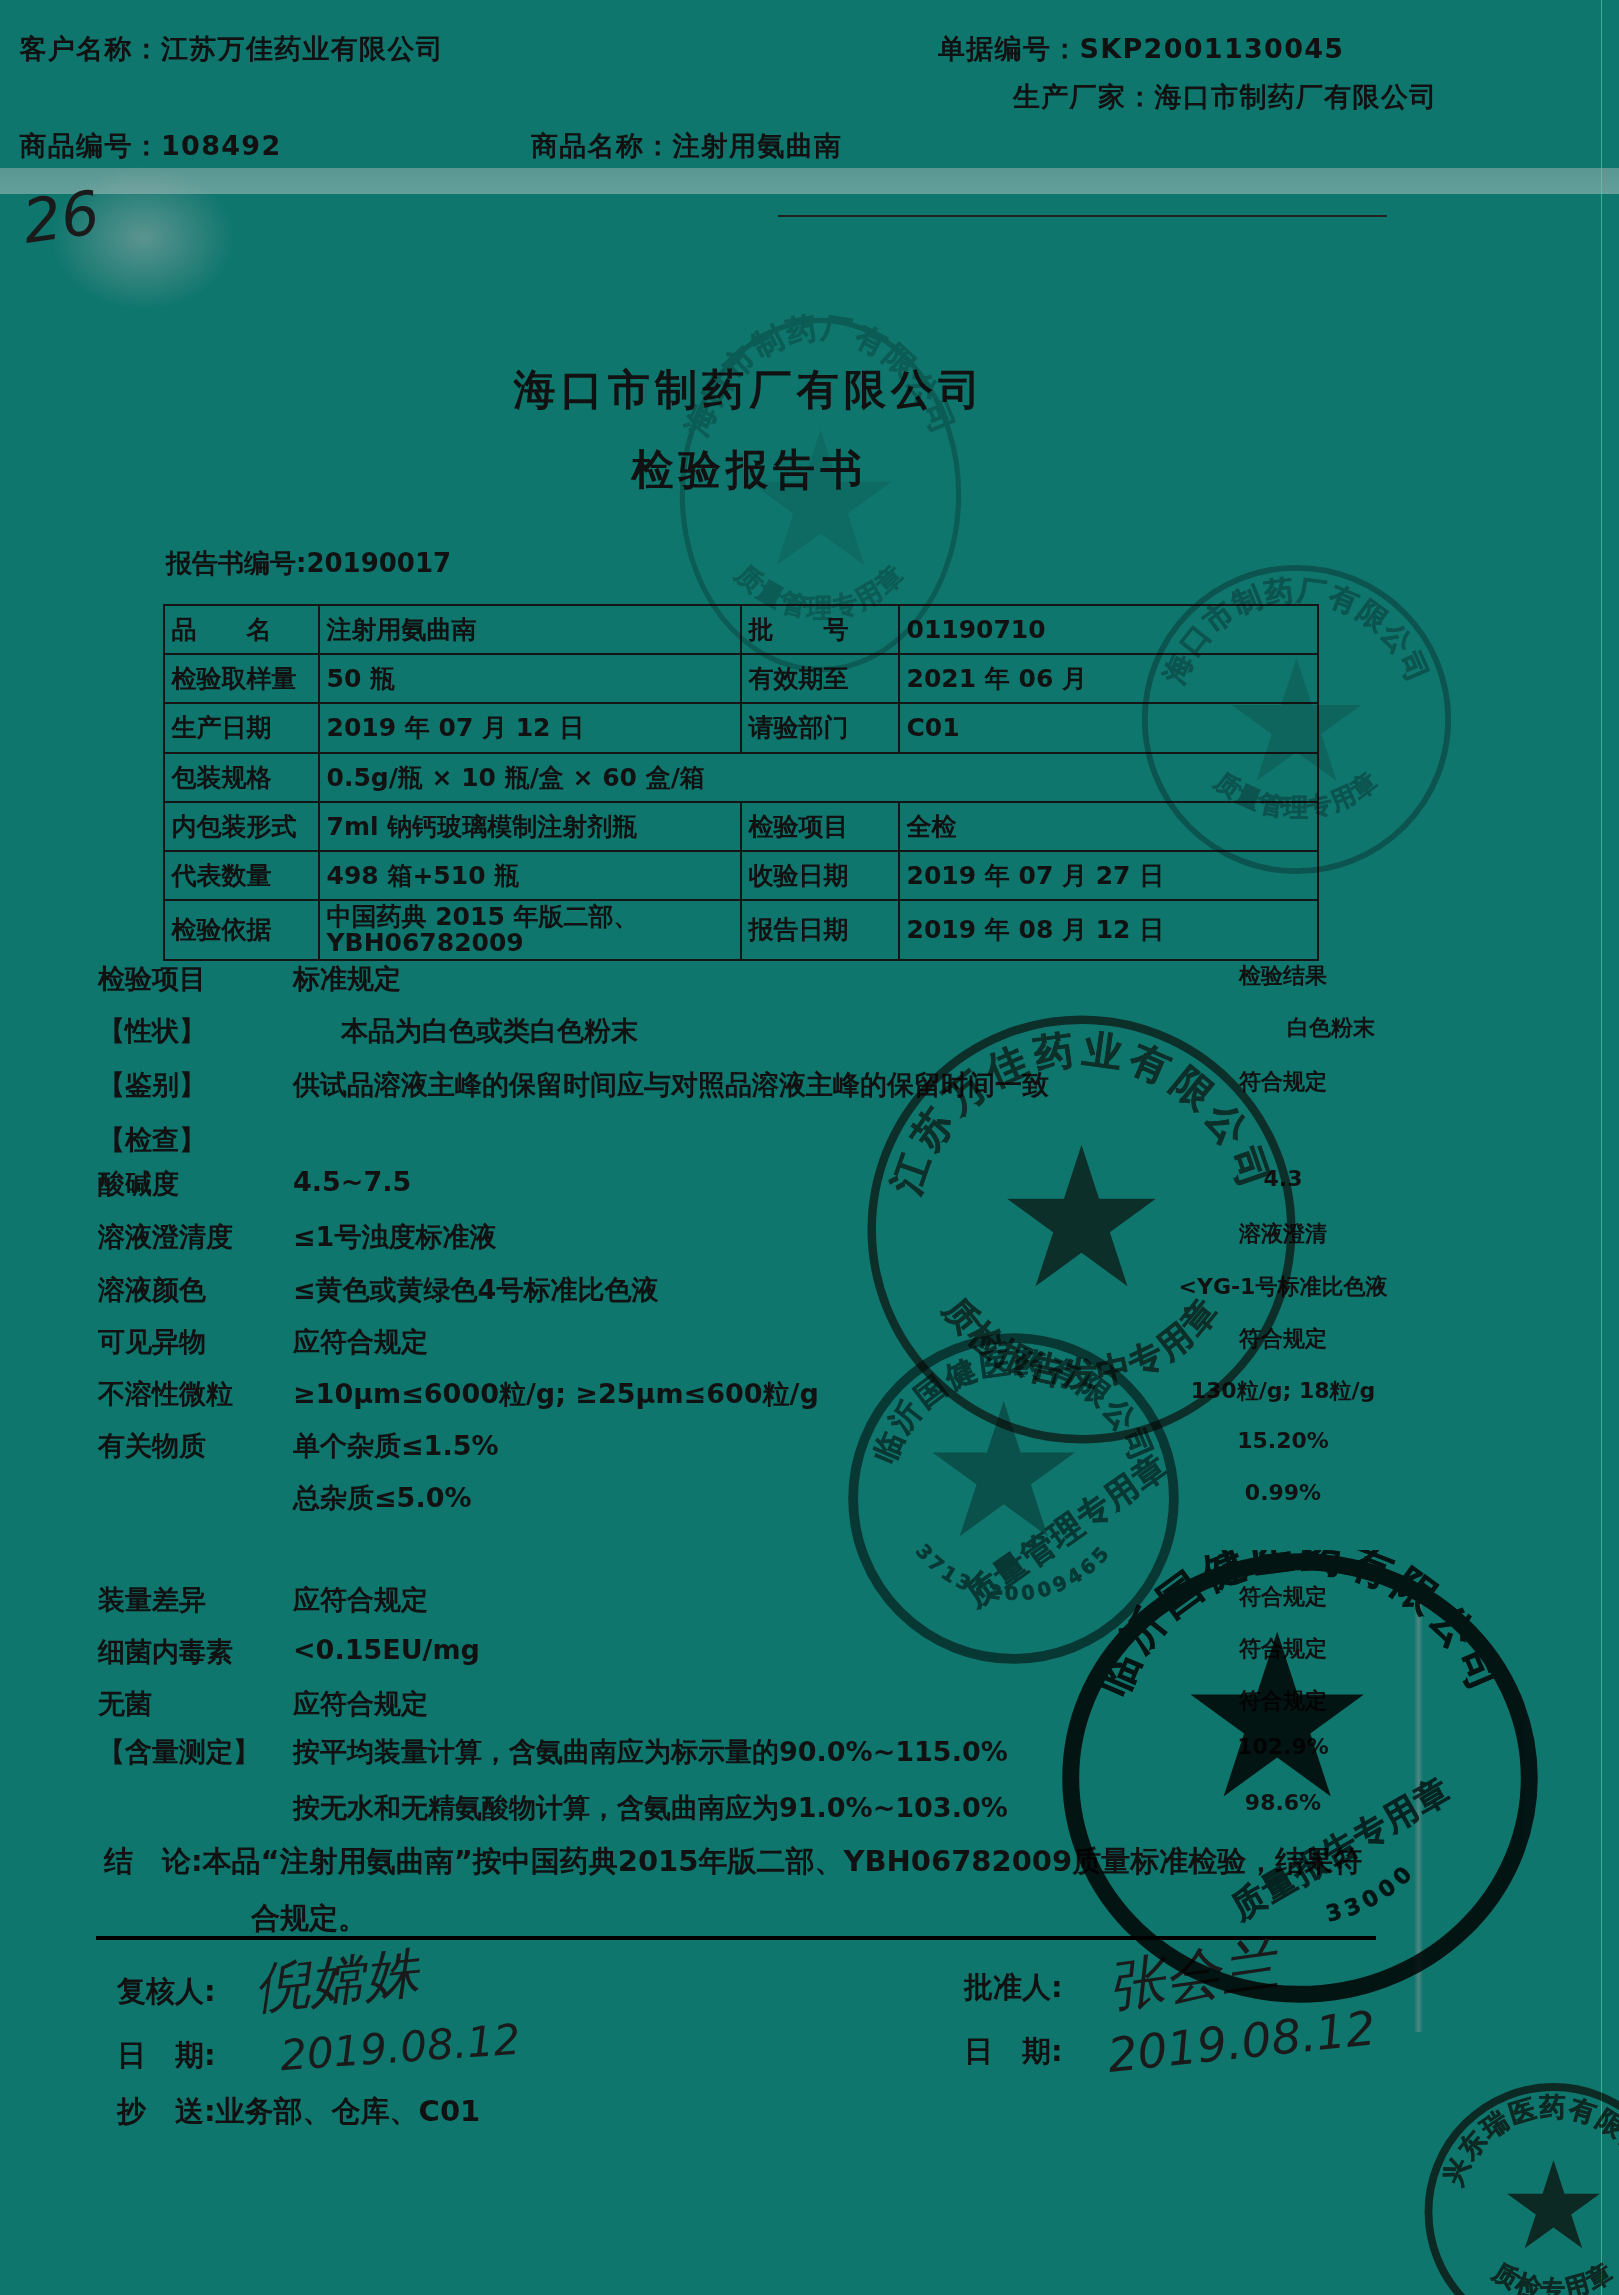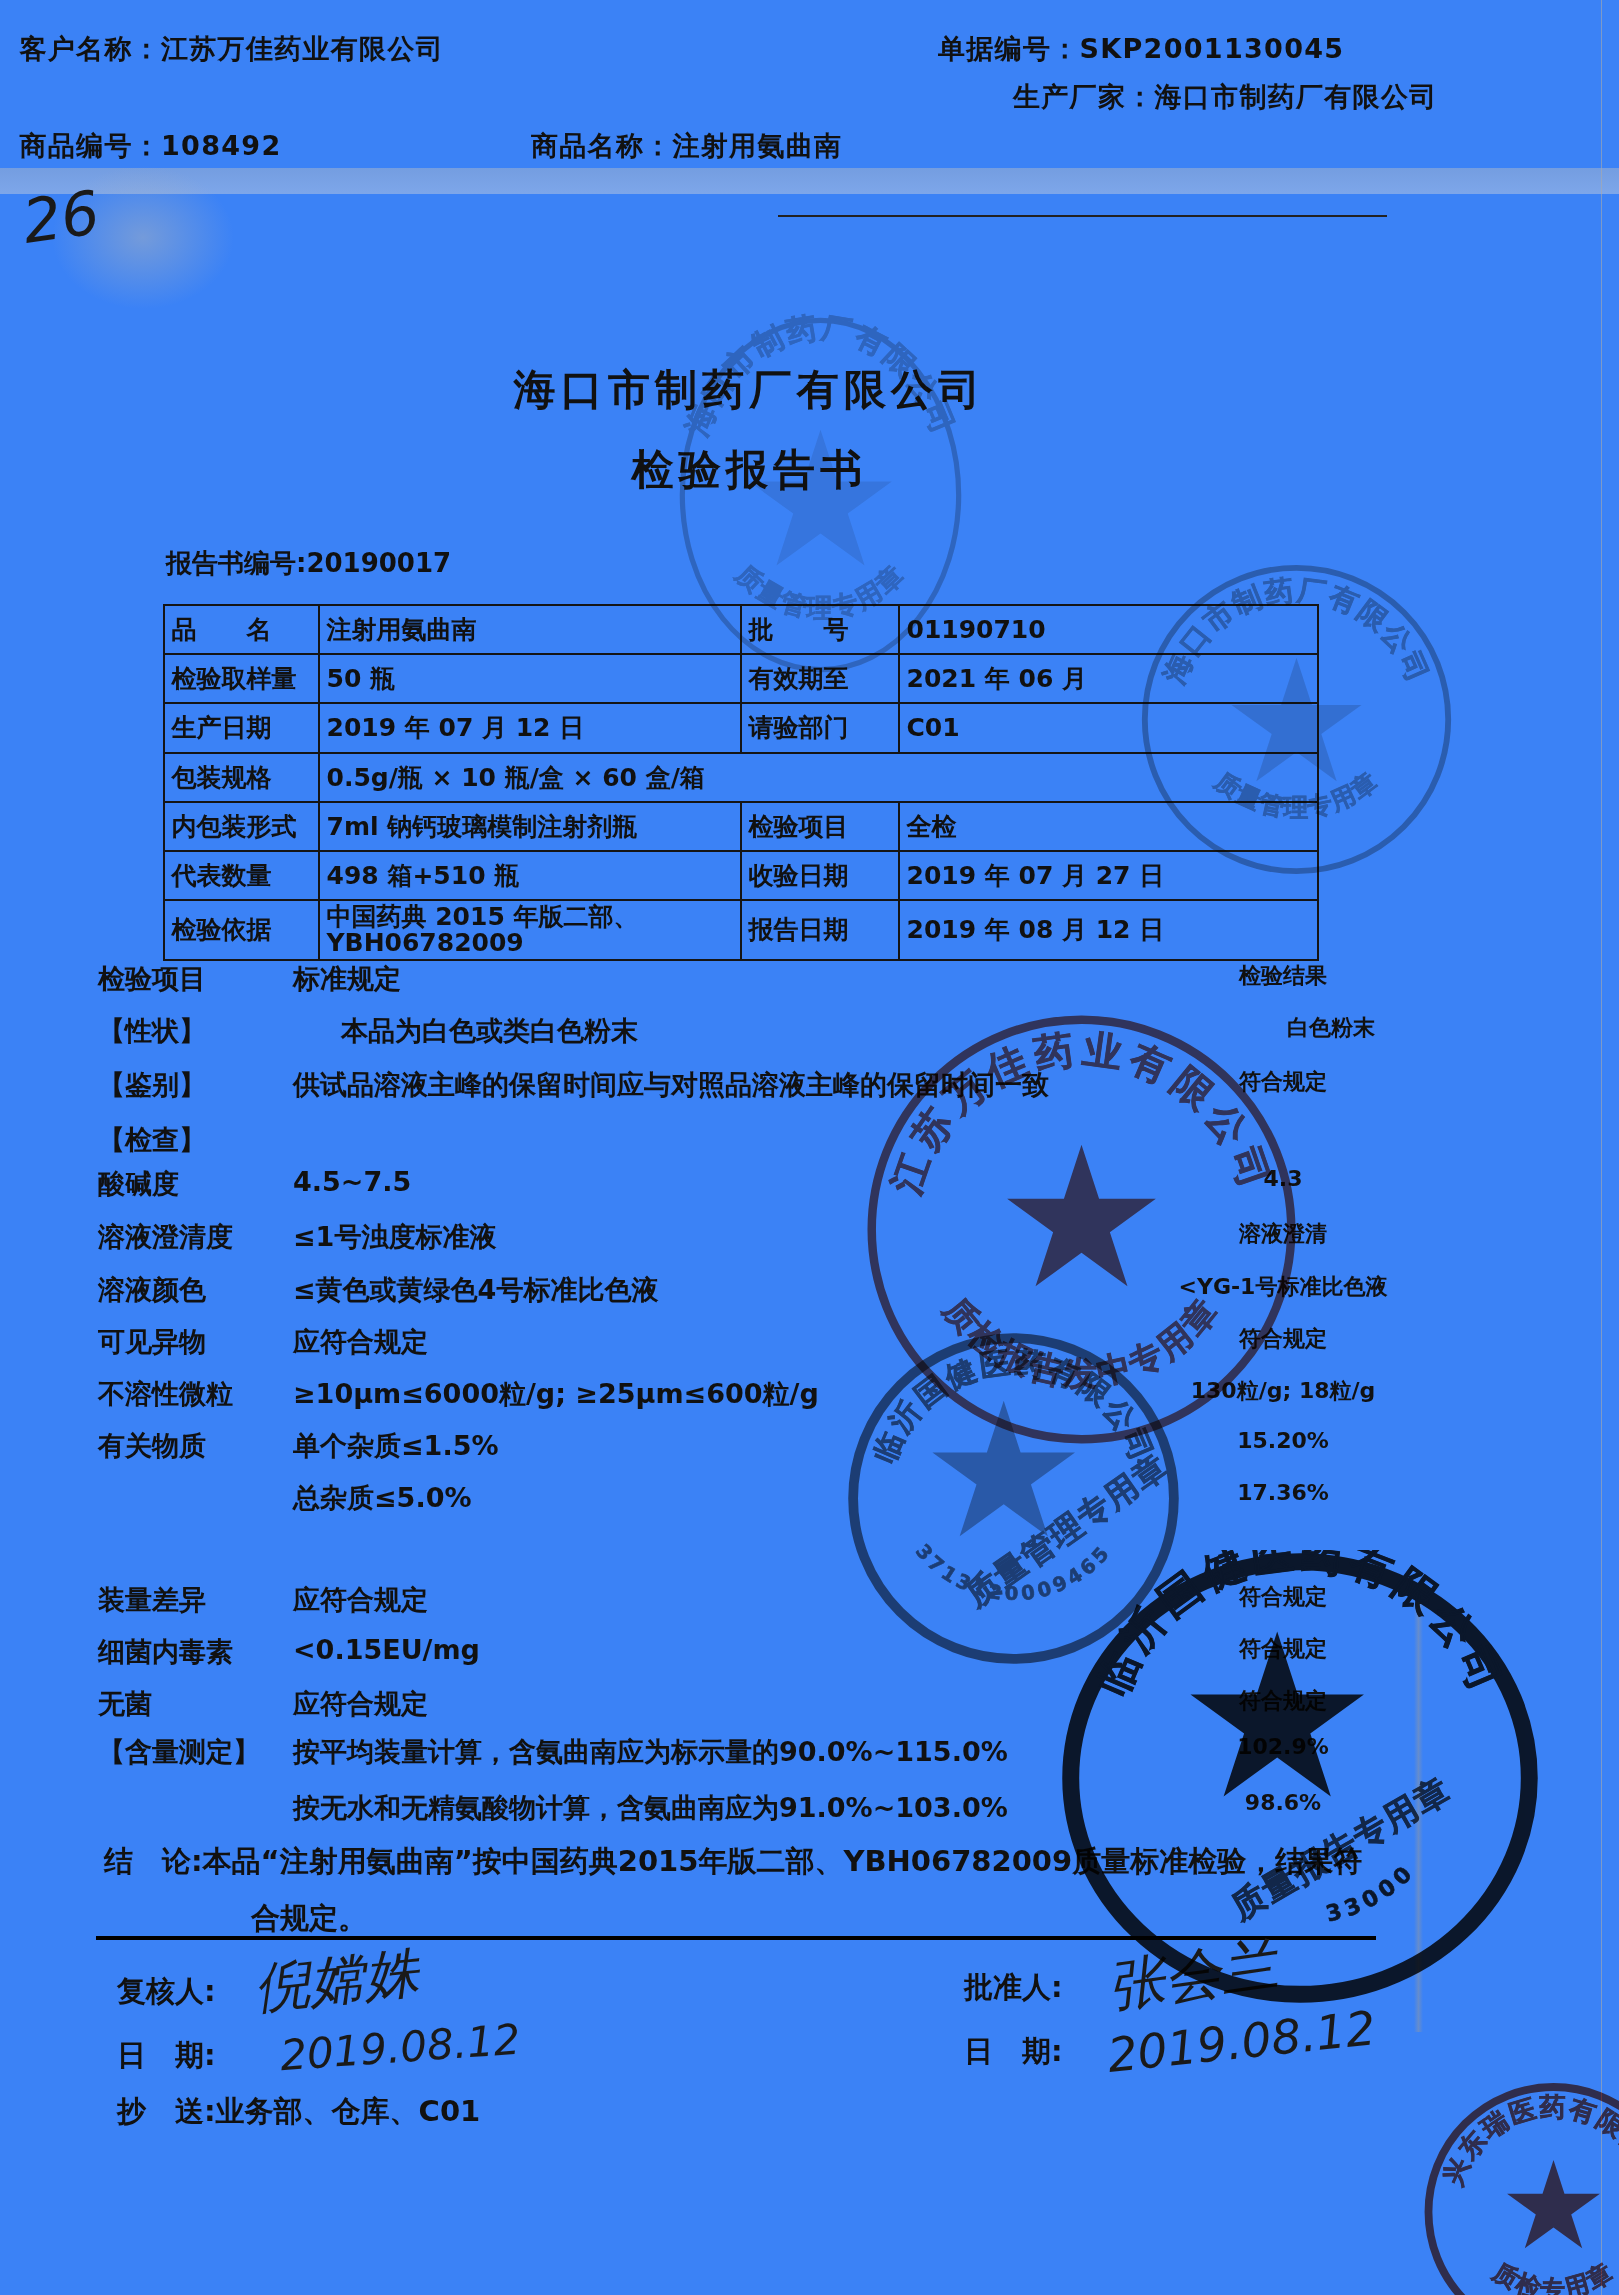--- a/index.html
+++ b/index.html
@@ -1,18 +1,18 @@
 <!DOCTYPE html>
 <html style="font-size:10.4px"><head>
 <meta charset="utf-8">
 <style>
   html,body{margin:0;padding:0;}
   body{background:#e8e8e8;}
   .page{
-    position:relative;width:1619px;height:2295px;background:#3b82f6;
+    position:relative;width:1619px;height:2295px;background:#0f766e;
     overflow:hidden;font-family:"DejaVu Sans","Liberation Sans",sans-serif;
     color:#111;
   }
   .abs{position:absolute;white-space:nowrap;}
   .hdr{font-size:27px;font-weight:600;letter-spacing:1.3px;}
   .titleblock{left:326px;width:847px;text-align:center;}
   .bigtitle{font-size:42px;font-weight:700;letter-spacing:5.2px;}
   .reportno{font-size:26px;font-weight:600;}
   
   table.info{position:absolute;left:163px;top:604px;border-collapse:collapse;table-layout:fixed;border-radius:28px;}
@@ -154,21 +154,21 @@
       <div class="rre">130粒/g; 18粒/g</div>
     </div>
   <div class="rrow" style="top:1428px;">
       <div class="rit">有关物质</div>
       <div class="rst">单个杂质≤1.5%</div>
       <div class="rre">15.20%</div>
     </div>
   <div class="rrow" style="top:1480px;">
       <div class="rit"></div>
       <div class="rst">总杂质≤5.0%</div>
-      <div class="rre">17.36%</div>
+      <div class="rre">0.99%</div>
     </div>
   <div class="rrow" style="top:1582px;">
       <div class="rit">装量差异</div>
       <div class="rst">应符合规定</div>
       <div class="rre">符合规定</div>
     </div>
   <div class="rrow" style="top:1634px;">
       <div class="rit">细菌内毒素</div>
       <div class="rst">&lt;0.15EU/mg</div>
       <div class="rre">符合规定</div>

